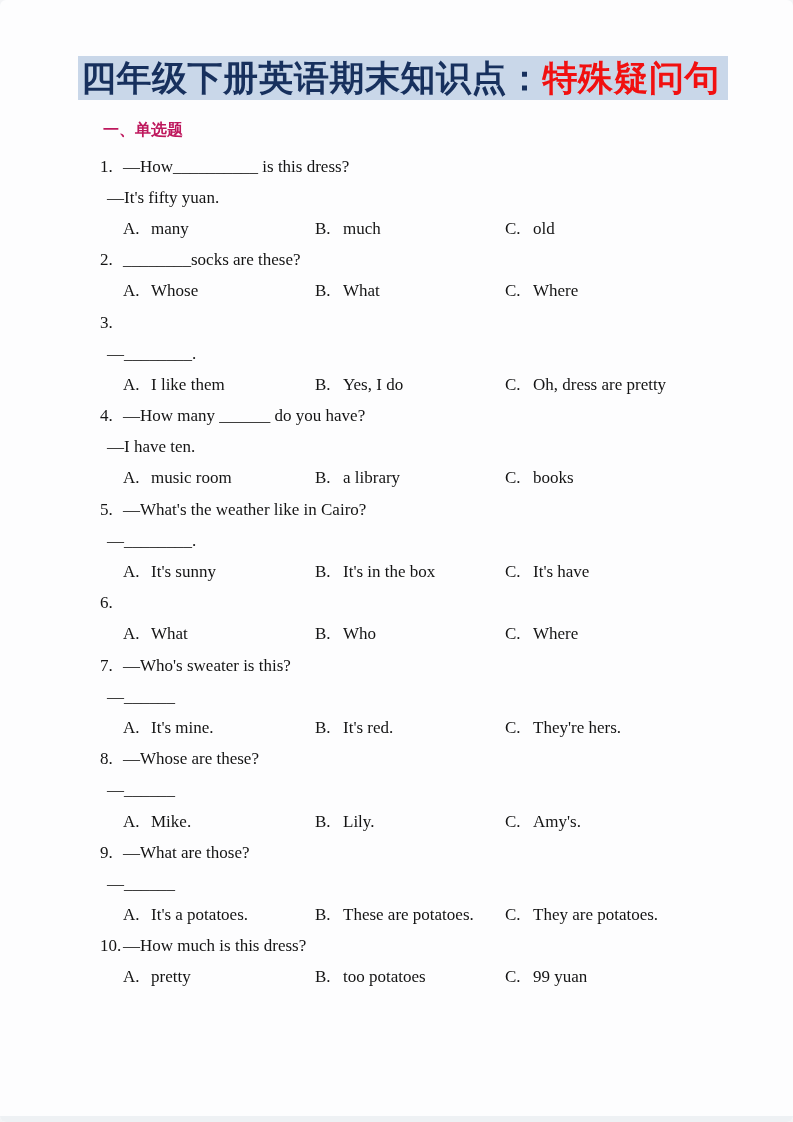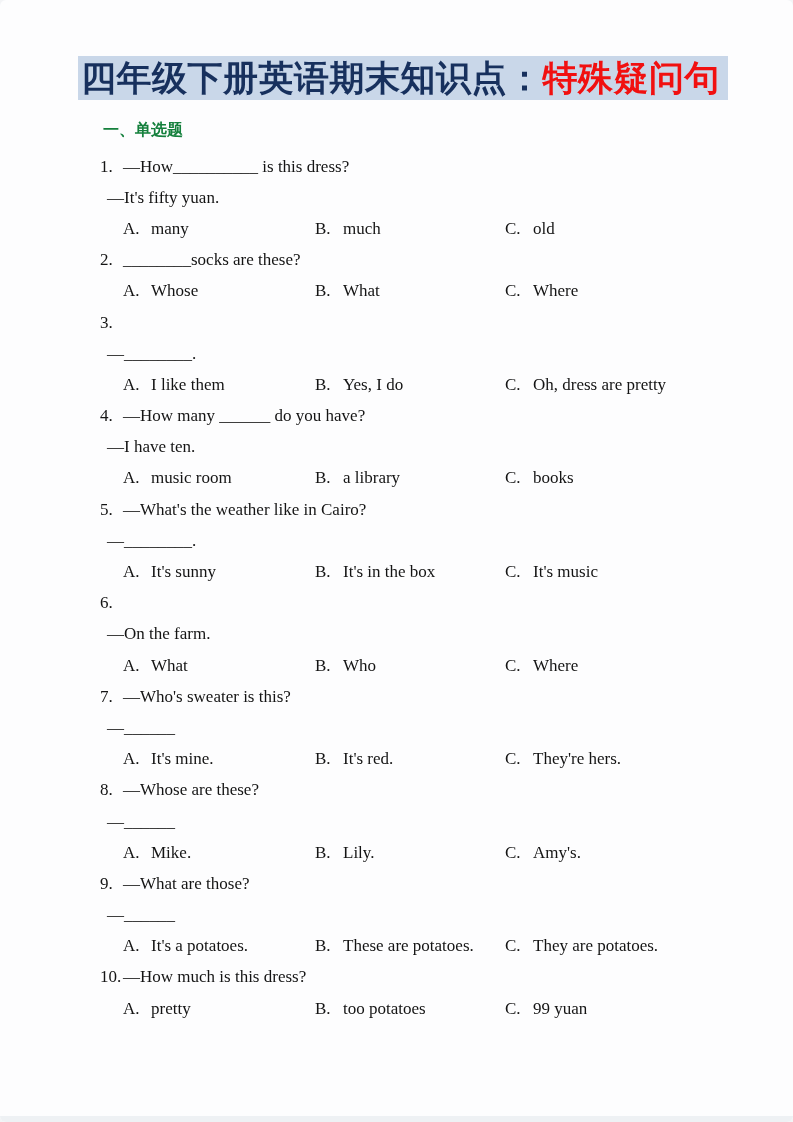--- a/index.html
+++ b/index.html
@@ -16,21 +16,21 @@
     font-family:"Liberation Sans", sans-serif;
     font-weight:bold; font-size:35px; line-height:38px;
     padding:3px 8px 3px 3px; white-space:nowrap;
     letter-spacing:0.5px;
   }
   .title-main { color:#17305d; }
   .title-accent { color:#f11010; }
   .section-header {
     position:absolute; left:103px; top:120px;
     font-family:"Liberation Sans", sans-serif;
-    font-weight:bold; font-size:16px; color:#15803d;
+    font-weight:bold; font-size:16px; color:#be185d;
   }
   .questions { position:absolute; left:0; top:151px; width:793px; }
   .line { height:31.2px; display:flex; align-items:center; font-size:17px; white-space:pre; }
   .prompt-line { padding-left:100px; }
   .num { display:inline-block; min-width:23px; }
   .answer-line { padding-left:107px; }
   .options-line { position:relative; }
   .opt { position:absolute; top:50%; transform:translateY(-50%); display:flex; white-space:pre; }
   .opt-a { left:123px; }
   .opt-b { left:315px; }
@@ -100,29 +100,28 @@
     </div>
 
     <div>
       <div class="line prompt-line">
         <span class="num">5.</span><span>—What's the weather like in Cairo?</span>
       </div>
       <div class="line answer-line">—________.</div>
       <div class="line options-line">
         <span class="opt opt-a"><span class="opt-letter">A.</span><span>It's sunny</span></span>
         <span class="opt opt-b"><span class="opt-letter">B.</span><span>It's in the box</span></span>
-        <span class="opt opt-c"><span class="opt-letter">C.</span><span>It's music</span></span>
+        <span class="opt opt-c"><span class="opt-letter">C.</span><span>It's have</span></span>
       </div>
     </div>
 
     <div>
       <div class="line prompt-line">
         <span class="num">6.</span>
       </div>
-      <div class="line answer-line">—On the farm.</div>
       <div class="line options-line">
         <span class="opt opt-a"><span class="opt-letter">A.</span><span>What</span></span>
         <span class="opt opt-b"><span class="opt-letter">B.</span><span>Who</span></span>
         <span class="opt opt-c"><span class="opt-letter">C.</span><span>Where</span></span>
       </div>
     </div>
 
     <div>
       <div class="line prompt-line">
         <span class="num">7.</span><span>—Who's sweater is this?</span>

